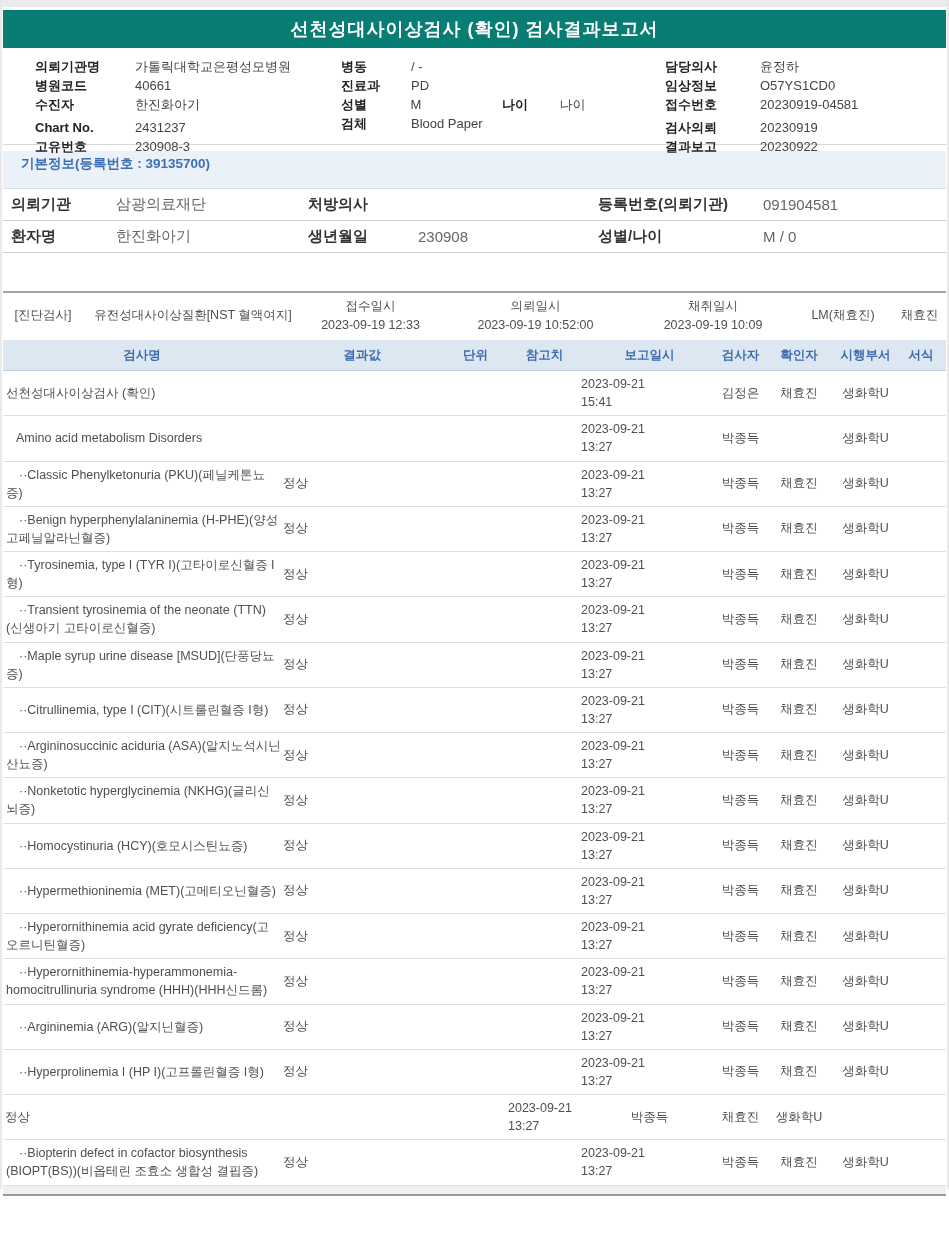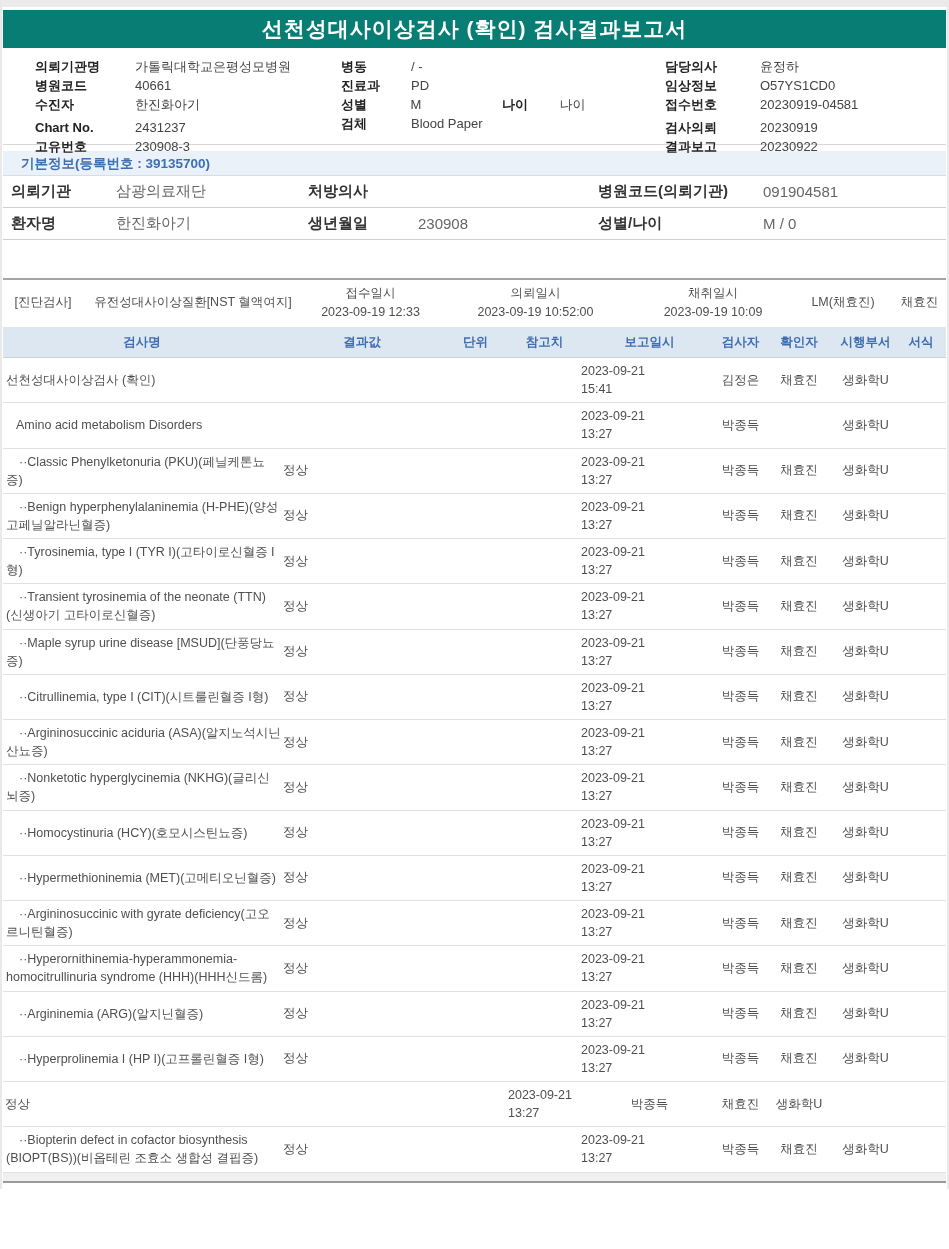--- a/index.html
+++ b/index.html
@@ -16,21 +16,21 @@
   }
   .top-strip { height: 8px; background: #ebebeb; border-bottom: 1px solid #fff; }
   .edge-l, .edge-r { position: absolute; top: 0; bottom: 60px; width: 2px; background: #e9e9e9; }
   .edge-l { left: 0; } .edge-r { right: 0; }
 
   .title-bar {
     margin: 2px 3px 0 3px;
     height: 38px;
     background: #077d74;
     color: #ffffff;
-    font-size: 21px;
+    font-size: 18px;
     font-weight: bold;
     text-align: center;
     line-height: 38px;
     letter-spacing: 1px;
   }
 
   .hdr-box { position: relative; height: 96px; margin: 1px 3px; border-bottom: 1px solid #d8d8d8; background: #fff; }
   .hcol { position: absolute; top: 8px; font-size: 13px; }
   .hcol-left { left: 32px; width: 290px; }
   .hcol-mid { left: 338px; width: 310px; }
@@ -40,21 +40,21 @@
   .hlabel { font-weight: bold; color: #222; }
   .hvalue { color: #444; }
   .hcol-left .hlabel { width: 100px; }
   .hcol-mid .hlabel { width: 70px; }
   .hcol-mid .hvalue { width: 92px; }
   .hcol-mid .hlabel2 { font-weight: bold; color: #222; width: 58px; }
   .hcol-right .hlabel { width: 95px; }
 
   .b-band {
     margin: 6px 3px 0 3px;
-    height: 25px;
+    height: 38px;
     background: #eaf1f8;
     border-bottom: 1px solid #d4dee9;
     color: #3c6eb4;
     font-weight: bold;
     font-size: 13.5px;
     line-height: 25px;
     padding-left: 18px;
   }
   .b-row {
     margin: 0 3px;
@@ -199,21 +199,21 @@
   </div>
 
   <div class="b-band">
     <span>기본정보(등록번호 : 39135700)</span>
   </div>
   <div class="b-row">
     <span class="b-label">의뢰기관</span>
     <span class="b-value">삼광의료재단</span>
     <span class="b-label">처방의사</span>
     <span class="b-value"></span>
-    <span class="b-label">병원코드(의뢰기관)</span>
+    <span class="b-label">등록번호(의뢰기관)</span>
     <span class="b-value">091904581</span>
   </div>
   <div class="b-row">
     <span class="b-label">환자명</span>
     <span class="b-value">한진화아기</span>
     <span class="b-label">생년월일</span>
     <span class="b-value">230908</span>
     <span class="b-label">성별/나이</span>
     <span class="b-value">M / 0</span>
   </div>
@@ -426,21 +426,21 @@
       <div>2023-09-21</div>
       <div>13:27</div>
     </div>
     <div class="cell-center">박종득</div>
     <div class="cell-center">채효진</div>
     <div class="cell-center">생화학U</div>
     <div class="cell-center"></div>
   </div>
 
   <div class="res-row">
-    <div class="cell-name ind-2">··Argininosuccinic with gyrate deficiency(고오르니틴혈증)</div>
+    <div class="cell-name ind-2">··Hyperornithinemia acid gyrate deficiency(고오르니틴혈증)</div>
     <div class="cell-result">정상</div>
     <div class="cell-center"></div>
     <div class="cell-center"></div>
     <div class="cell-report">
       <div>2023-09-21</div>
       <div>13:27</div>
     </div>
     <div class="cell-center">박종득</div>
     <div class="cell-center">채효진</div>
     <div class="cell-center">생화학U</div>

